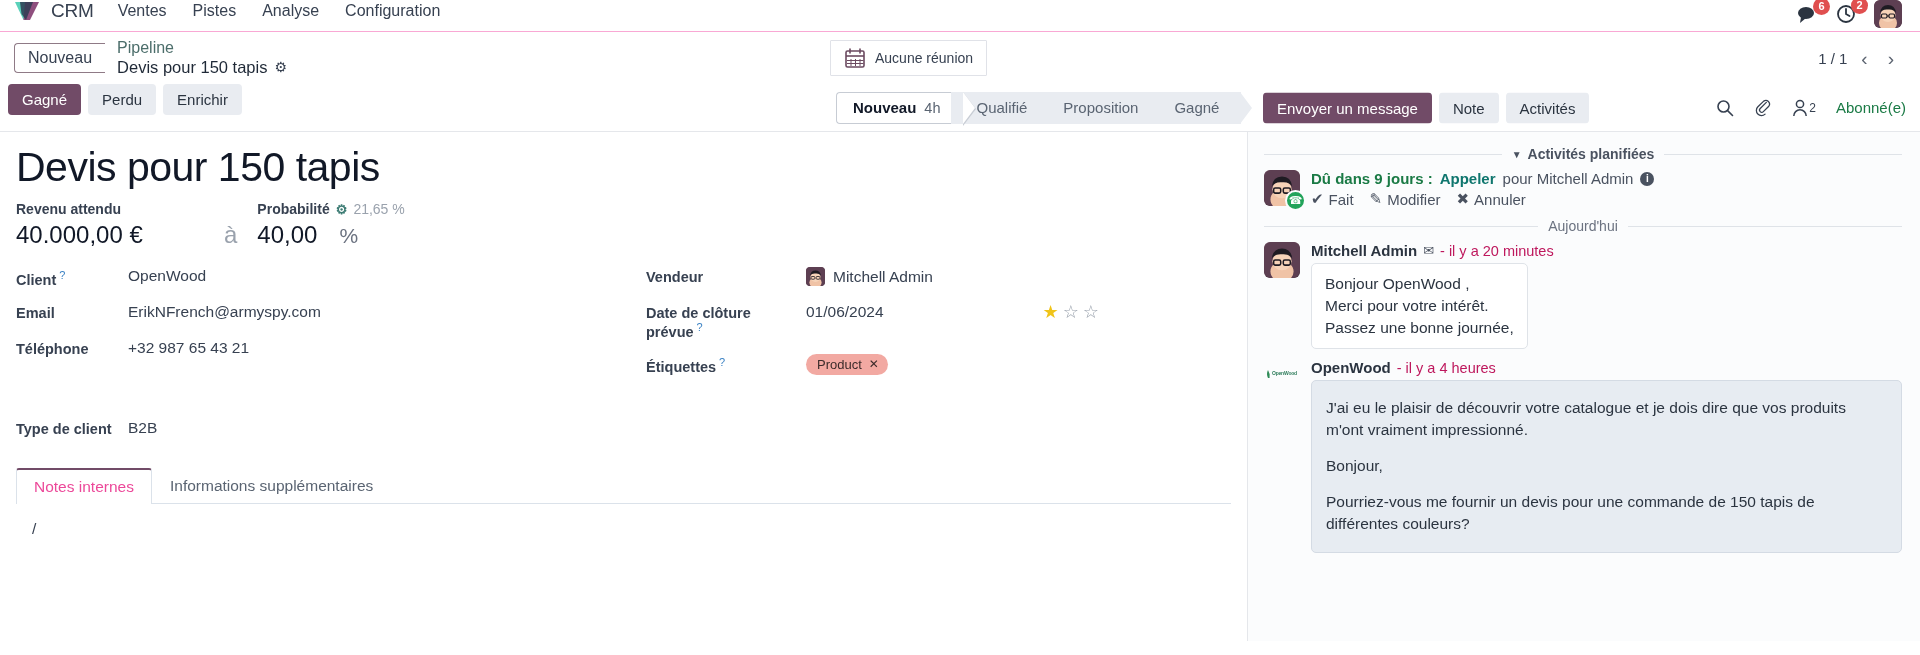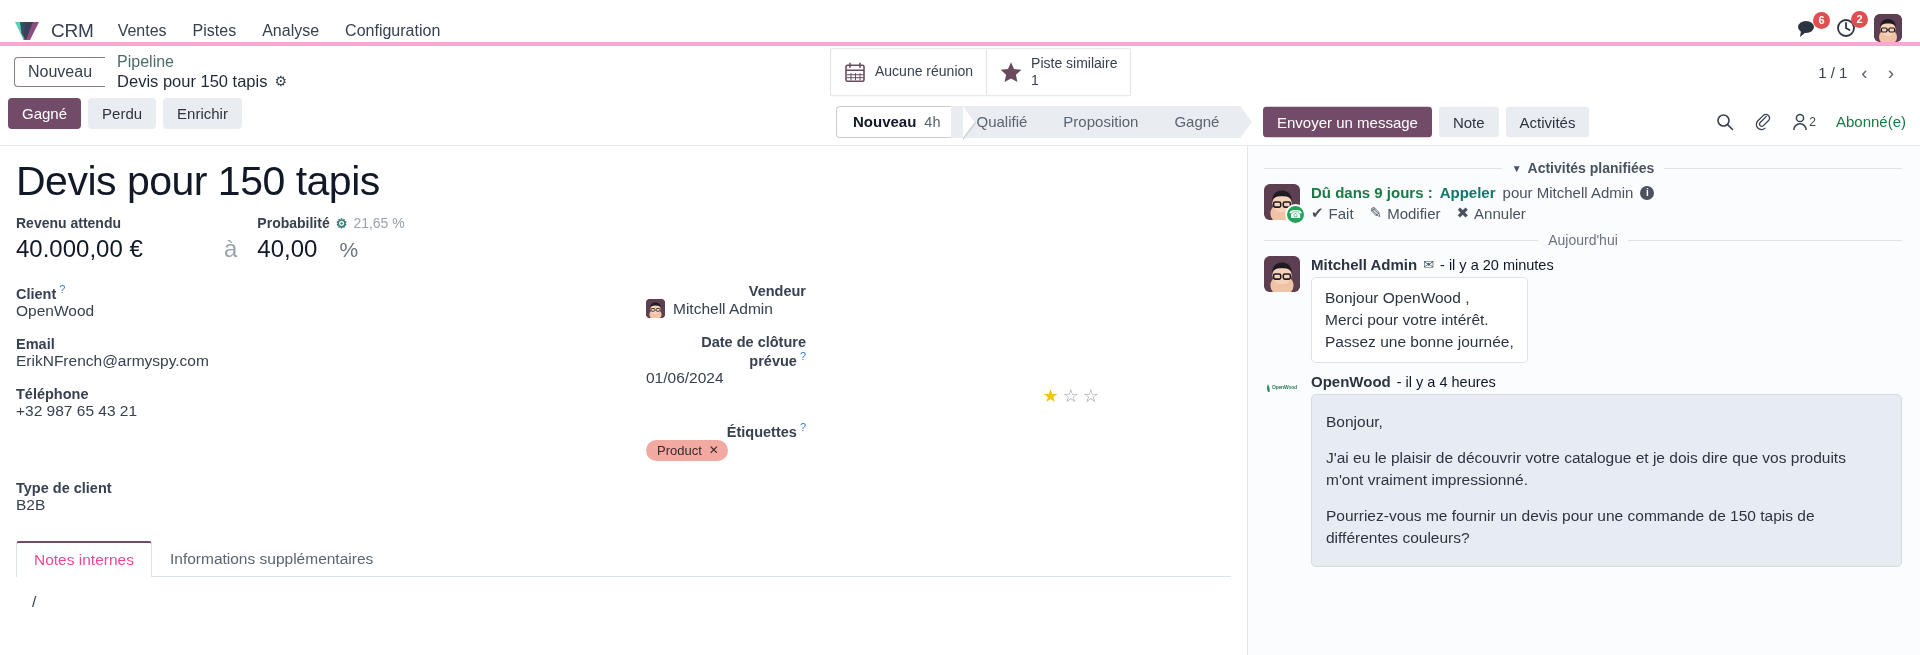--- a/index.html
+++ b/index.html
@@ -7,26 +7,26 @@
   body {
     font-family: "Liberation Sans", sans-serif;
     font-size: 16px;
     color: #111827;
     background: #ffffff;
     -webkit-font-smoothing: antialiased;
   }
 
   
   .navbar {
-    height: 46px;
+    height: 32px;
     background: #ffffff;
     display: flex;
-    align-items: flex-end;
+    align-items: flex-start;
     padding: 0 14px;
-    border-bottom: 4px solid #f9a8d4;
+    border-bottom: 1px solid #f9a8d4;
     position: relative;
   }
   .brand { display:flex; align-items:center; gap:9px; margin-right: 24px; }
   .brand-logo { width: 28px; height: 22px; display:block; }
   .brand-name { font-size: 19px; color: #374151; letter-spacing:-0.2px; }
   .nav-links { display:flex; align-items:center; gap: 26px; }
   .nav-link {
     font-size: 16px; color: #374151; cursor:pointer;
     padding: 2px 0;
   }
@@ -190,22 +190,22 @@
     display:flex; align-items:center; gap:6px; margin-bottom: 4px;
   }
   .lbl .muted-val { font-weight: normal; color:#9aa2ad; }
   .gear-teal { color:#3d7c74; font-size:13px;}
   .money-val { font-size: 24px; color:#111827; }
   .money-sep { font-size:24px; color:#9aa2ad; margin: 0 8px 0 0; align-self:flex-end;}
   .pct-unit { font-size: 21px; color:#6b7280; margin-left: 22px;}
 
   .fields { display:flex; }
   .col-left { width: 630px; }
-  .col-right { flex:1;text-align:right; }
-  .frow { display:flex; align-items:flex-start; margin-bottom: 14px; min-height: 22px; flex-direction: column;}
+  .col-right { flex:1; }
+  .frow { display:flex; align-items:flex-start; margin-bottom: 14px; min-height: 22px;}
   .fname {
     width: 112px; flex:none;
     font-size: 14.5px; font-weight:bold; color:#374151;
     padding-top: 2px;
   }
   .col-right .fname { width: 160px; }
   .fval { font-size: 15.5px; color:#374151; display:flex; align-items:center; gap:8px; }
   .help { color:#3b82c4; font-size:11px; vertical-align:super; margin-left:3px; font-weight:normal;}
   .mini-avatar {
     width:19px; height:19px; border-radius:4px;
@@ -283,21 +283,21 @@
     display:inline-flex; align-items:center; justify-content:center;
     width:14px;height:14px;border-radius:50%;
     background:#4a5260;color:#fff;font-size:10px;font-weight:bold;
     cursor:pointer;
   }
   .act-line2 { margin-top: 3px; display:flex; gap: 16px; font-size: 15px; }
   .act-link { color:#4a5260; cursor:pointer; display:flex; align-items:center; gap:5px;}
 
   .author-line { font-size: 15px; display:flex; align-items:center; gap: 6px; }
   .author { font-weight:bold; color:#2b3440; }
-  .ts { color:#0f172a; font-size:14.5px;}
+  .ts { color:#be185d; font-size:14.5px;}
   .env-icon { color:#4a5260; font-size:13px; }
   .bubble {
     margin-top: 4px;
     border: 1px solid #dfe3e8;
     border-radius: 5px;
     background:#ffffff;
     padding: 9px 13px;
     font-size: 15.5px; color:#2b3440; line-height: 1.42;
     display:inline-block;
   }
@@ -374,29 +374,20 @@
   <div class="cb-center">
     <div class="stat-btn">
       <svg class="cal-icon" width="22" height="22" viewBox="0 0 22 22">
         <rect x="2" y="4" width="18" height="16" rx="1.5" fill="none" stroke="#6b4a60" stroke-width="1.6"></rect>
         <path d="M2 9 H20" stroke="#6b4a60" stroke-width="1.6"></path>
         <path d="M6 2 V6 M16 2 V6" stroke="#6b4a60" stroke-width="1.6" stroke-linecap="round"></path>
         <path d="M7 12 V19 M11.5 12 V19 M16 12 V19 M3 13.5 H19.5 M3 16.5 H19.5" stroke="#6b4a60" stroke-width="1"></path>
       </svg>
       <span class="stat-txt">Aucune réunion</span>
     </div>
-    <div class="stat-btn">
-      <svg class="star-icon" width="22" height="21" viewBox="0 0 22 21">
-        <path d="M11 1 L14 7.8 L21.4 8.6 L15.9 13.6 L17.4 20.9 L11 17.2 L4.6 20.9 L6.1 13.6 L0.6 8.6 L8 7.8 Z" fill="#6b4a60"></path>
-      </svg>
-      <span class="stat-txt">
-        <span>Piste similaire</span>
-        <span class="sub">1</span>
-      </span>
-    </div>
   </div>
 
   <div class="pager">
     <span>1 / 1</span>
     <span class="pg-arrow">‹</span>
     <span class="pg-arrow">›</span>
   </div>
 </div>
 
 <div class="action-row">
@@ -633,21 +624,21 @@
           <path d="M3 11 Q1 7 3 3 Q5 6 4.6 11 Z" fill="#2e8b57"></path>
           <text x="7" y="8" font-size="5" fill="#2e7d5b" font-family="Liberation Sans, sans-serif" font-weight="bold">OpenWood</text>
         </svg>
       </div>
       <div class="msg-body">
         <div class="author-line">
           <span class="author">OpenWood</span>
           <span class="ts">- il y a 4 heures</span>
         </div>
         <div class="bubble cust">
+          <p>J'ai eu le plaisir de découvrir votre catalogue et je dois dire que vos produits m'ont vraiment impressionné.</p>
           <p>Bonjour,</p>
-          <p>J'ai eu le plaisir de découvrir votre catalogue et je dois dire que vos produits m'ont vraiment impressionné.</p>
           <p>Pourriez-vous me fournir un devis pour une commande de 150 tapis de différentes couleurs?</p>
         </div>
       </div>
     </div>
 
   </div>
 </div>
 
 </body></html>

